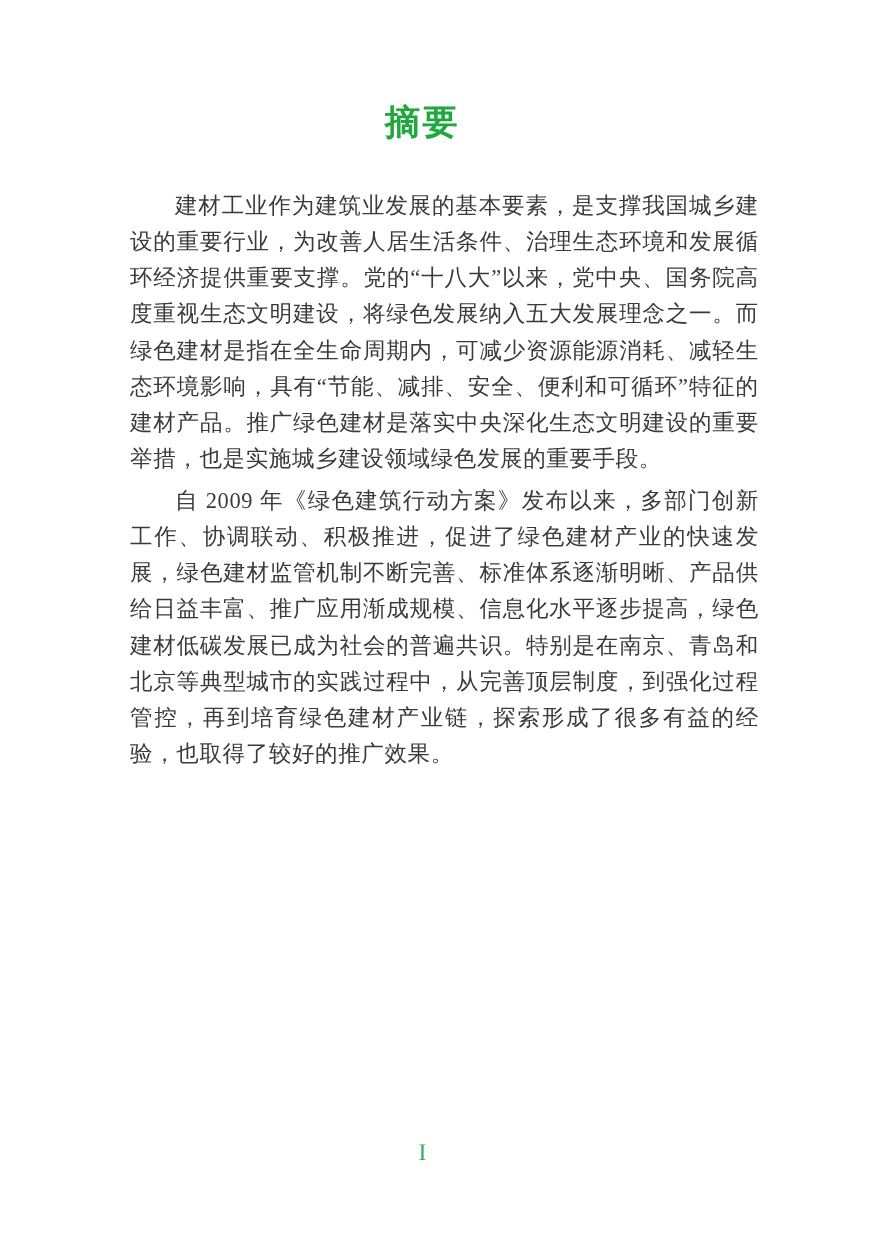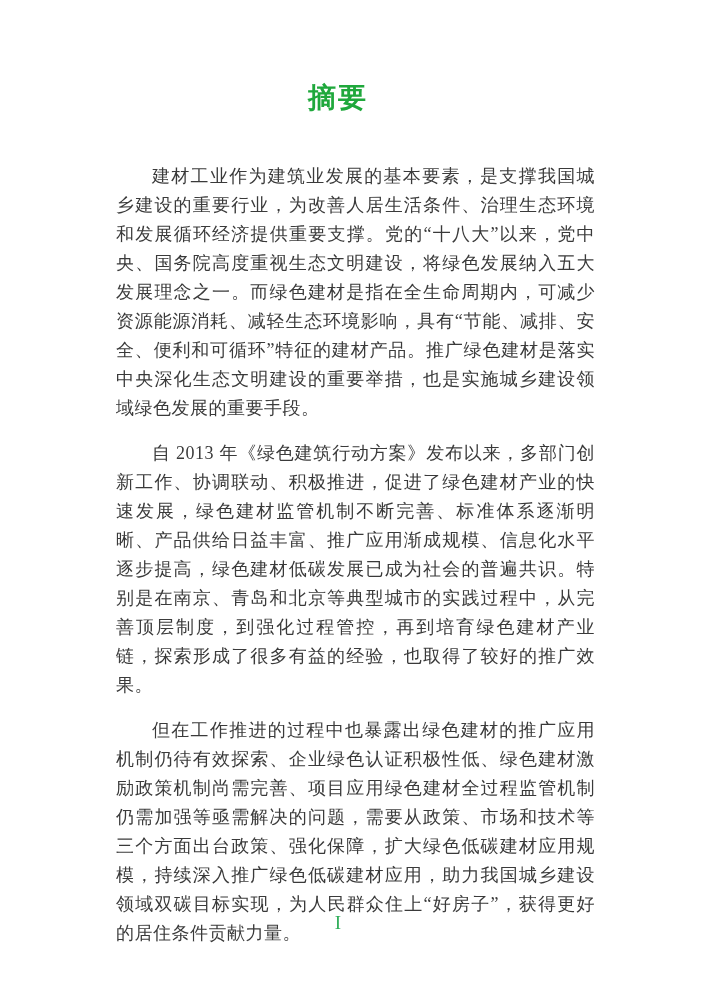--- a/index.html
+++ b/index.html
@@ -30,21 +30,21 @@
     letter-spacing: 2px;
     color: #1fa83c;
   }
   .content {
     position: absolute;
     top: 146px;
     left: 100px;
     width: 511px;
   }
   .content p {
-    margin: 16px;
+    margin: 4px;
     padding: 0;
     text-indent: 2em;
     font-size: 18px;
     line-height: 29px;
     letter-spacing: 0.5px;
     text-align: justify;
     text-justify: inter-character;
     color: #3a3a3a;
     font-family: "Liberation Serif", "DejaVu Serif", serif;
   }
@@ -61,18 +61,17 @@
   }
 </style>
 </head>
 <body>
 
 <div class="sheet">
   <h1 class="doc-title">摘要</h1>
 
   <div class="content">
     <p>建材工业作为建筑业发展的基本要素，是支撑我国城乡建设的重要行业，为改善人居生活条件、治理生态环境和发展循环经济提供重要支撑。党的“十八大”以来，党中央、国务院高度重视生态文明建设，将绿色发展纳入五大发展理念之一。而绿色建材是指在全生命周期内，可减少资源能源消耗、减轻生态环境影响，具有“节能、减排、安全、便利和可循环”特征的建材产品。推广绿色建材是落实中央深化生态文明建设的重要举措，也是实施城乡建设领域绿色发展的重要手段。</p>
-    <p>自 2013 年《绿色建筑行动方案》发布以来，多部门创新工作、协调联动、积极推进，促进了绿色建材产业的快速发展，绿色建材监管机制不断完善、标准体系逐渐明晰、产品供给日益丰富、推广应用渐成规模、信息化水平逐步提高，绿色建材低碳发展已成为社会的普遍共识。特别是在南京、青岛和北京等典型城市的实践过程中，从完善顶层制度，到强化过程管控，再到培育绿色建材产业链，探索形成了很多有益的经验，也取得了较好的推广效果。</p>
-    <p>但在工作推进的过程中也暴露出绿色建材的推广应用机制仍待有效探索、企业绿色认证积极性低、绿色建材激励政策机制尚需完善、项目应用绿色建材全过程监管机制仍需加强等亟需解决的问题，需要从政策、市场和技术等三个方面出台政策、强化保障，扩大绿色低碳建材应用规模，持续深入推广绿色低碳建材应用，助力我国城乡建设领域双碳目标实现，为人民群众住上“好房子”，获得更好的居住条件贡献力量。</p>
+    <p>自 2009 年《绿色建筑行动方案》发布以来，多部门创新工作、协调联动、积极推进，促进了绿色建材产业的快速发展，绿色建材监管机制不断完善、标准体系逐渐明晰、产品供给日益丰富、推广应用渐成规模、信息化水平逐步提高，绿色建材低碳发展已成为社会的普遍共识。特别是在南京、青岛和北京等典型城市的实践过程中，从完善顶层制度，到强化过程管控，再到培育绿色建材产业链，探索形成了很多有益的经验，也取得了较好的推广效果。</p>
   </div>
 
   <div class="page-number">I</div>
 </div>
 
 </body></html>

